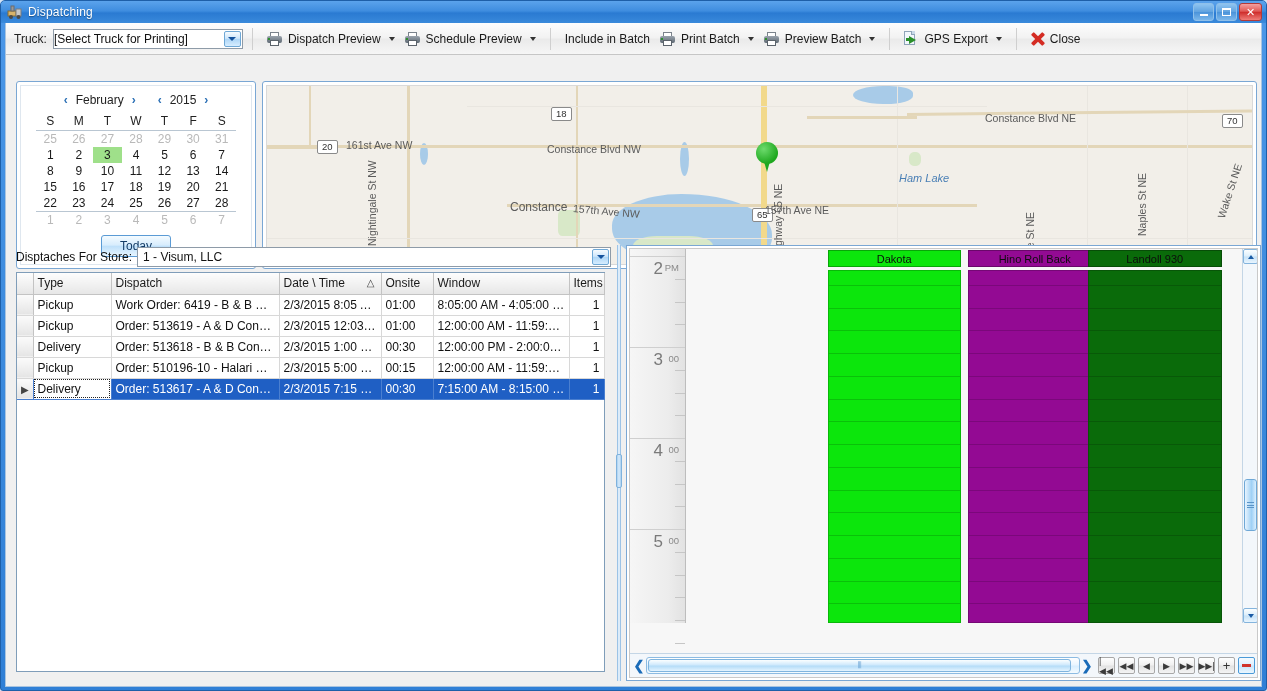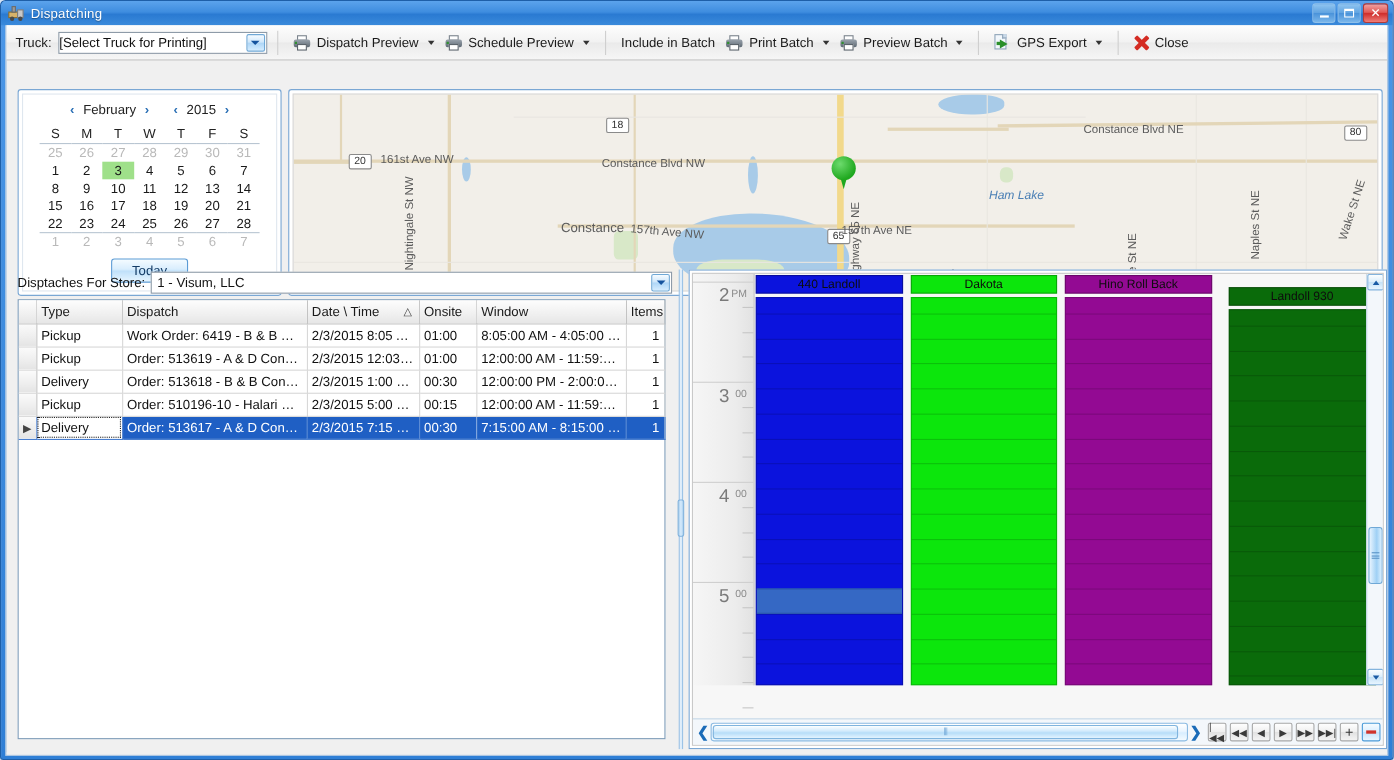--- a/index.html
+++ b/index.html
@@ -578,21 +578,21 @@
           <div class="rd minor" style="left:0;top:152px;width:995px;height:1px;"></div>
           <div class="rd minor" style="left:200px;top:20px;width:520px;height:1px;"></div>
           <div class="rd minor" style="left:630px;top:0;width:1px;height:186px;"></div>
           <div class="rd minor" style="left:820px;top:0;width:1px;height:186px;"></div>
           <div class="rd minor" style="left:920px;top:0;width:1px;height:186px;"></div>
           <div class="rd major" style="left:640px;top:27px;width:355px;height:3px;transform:rotate(-0.6deg);transform-origin:0 0;"></div>
           <div class="rd major" style="left:540px;top:30px;width:110px;height:3px;"></div>
 
           <div class="shield" style="left:50px;top:54px;">20</div>
           <div class="shield" style="left:284px;top:21px;">18</div>
-          <div class="shield" style="left:955px;top:28px;">80</div>
+          <div class="shield" style="left:955px;top:28px;">70</div>
           <div class="shield" style="left:485px;top:122px;">65</div>
 
           <div class="maplbl" style="left:79px;top:53px;">161st Ave NW</div>
           <div class="maplbl" style="left:280px;top:57px;">Constance Blvd NW</div>
           <div class="maplbl" style="left:718px;top:26px;">Constance Blvd NE</div>
           <div class="maplbl vert" style="left:99px;top:160px;transform:rotate(-90deg);">Nightingale St NW</div>
           <div class="maplbl" style="left:243px;top:114px;font-size:12px;">Constance</div>
           <div class="maplbl" style="left:306px;top:119px;transform:rotate(5deg);">157th Ave NW</div>
           <div class="maplbl" style="left:498px;top:118px;text-align:right;">157th Ave NE</div>
           <div class="maplbl vert" style="left:505px;top:170px;transform:rotate(-90deg);">Highway 65 NE</div>
@@ -730,41 +730,20 @@
               <div class="suffix" style="top: 286px; right: 6px;">00</div>
               <div class="tick hour" style="top: 280px;"></div>
               <div class="tick" style="top: 302.75px;"></div>
               <div class="tick" style="top: 325.5px;"></div>
               <div class="tick" style="top: 348.25px;"></div>
               <div class="tick" style="top: 371px;"></div>
               <div class="tick" style="top: 393.75px;"></div>
               <div class="tick" style="top: 416.5px;"></div>
             </div>
           <div id="cols-area">
-              <div class="rescol" style="left: 0px; width: 133.5px;">
-                <div class="hdr" style="background: rgb(11, 19, 221);">440 Landoll</div>
-                <div class="body" style="background: rgb(11, 19, 221);">
-                  <div class="rowline" style="top: 13.75px;"></div>
-                  <div class="rowline" style="top: 36.5px;"></div>
-                  <div class="rowline" style="top: 59.25px;"></div>
-                  <div class="rowline" style="top: 82px;"></div>
-                  <div class="rowline" style="top: 104.75px;"></div>
-                  <div class="rowline" style="top: 127.5px;"></div>
-                  <div class="rowline" style="top: 150.25px;"></div>
-                  <div class="rowline" style="top: 173px;"></div>
-                  <div class="rowline" style="top: 195.75px;"></div>
-                  <div class="rowline" style="top: 218.5px;"></div>
-                  <div class="rowline" style="top: 241.25px;"></div>
-                  <div class="rowline" style="top: 264px;"></div>
-                  <div class="rowline" style="top: 286.75px;"></div>
-                  <div class="rowline" style="top: 309.5px;"></div>
-                  <div class="rowline" style="top: 332.25px;"></div>
-                  <div class="sel-slot" style="top: 264px; height: 22.75px;"></div>
-                </div>
-              </div>
               <div class="rescol" style="left: 281px; width: 133.5px;">
                 <div class="hdr" style="background: rgb(147, 10, 147);">Hino Roll Back</div>
                 <div class="body" style="background: rgb(147, 10, 147);">
                   <div class="rowline" style="top: 13.75px;"></div>
                   <div class="rowline" style="top: 36.5px;"></div>
                   <div class="rowline" style="top: 59.25px;"></div>
                   <div class="rowline" style="top: 82px;"></div>
                   <div class="rowline" style="top: 104.75px;"></div>
                   <div class="rowline" style="top: 127.5px;"></div>
                   <div class="rowline" style="top: 150.25px;"></div>
@@ -791,21 +770,21 @@
                   <div class="rowline" style="top: 173px;"></div>
                   <div class="rowline" style="top: 195.75px;"></div>
                   <div class="rowline" style="top: 218.5px;"></div>
                   <div class="rowline" style="top: 241.25px;"></div>
                   <div class="rowline" style="top: 264px;"></div>
                   <div class="rowline" style="top: 286.75px;"></div>
                   <div class="rowline" style="top: 309.5px;"></div>
                   <div class="rowline" style="top: 332.25px;"></div>
                 </div>
               </div>
-              <div class="rescol" style="left: 430px; width: 133.5px; margin-top: 11px;">
+              <div class="rescol" style="left: 401px; width: 133.5px;">
                 <div class="hdr" style="background: rgb(10, 107, 10);">Landoll 930</div>
                 <div class="body" style="background: rgb(10, 107, 10);">
                   <div class="rowline" style="top: 13.75px;"></div>
                   <div class="rowline" style="top: 36.5px;"></div>
                   <div class="rowline" style="top: 59.25px;"></div>
                   <div class="rowline" style="top: 82px;"></div>
                   <div class="rowline" style="top: 104.75px;"></div>
                   <div class="rowline" style="top: 127.5px;"></div>
                   <div class="rowline" style="top: 150.25px;"></div>
                   <div class="rowline" style="top: 173px;"></div>

